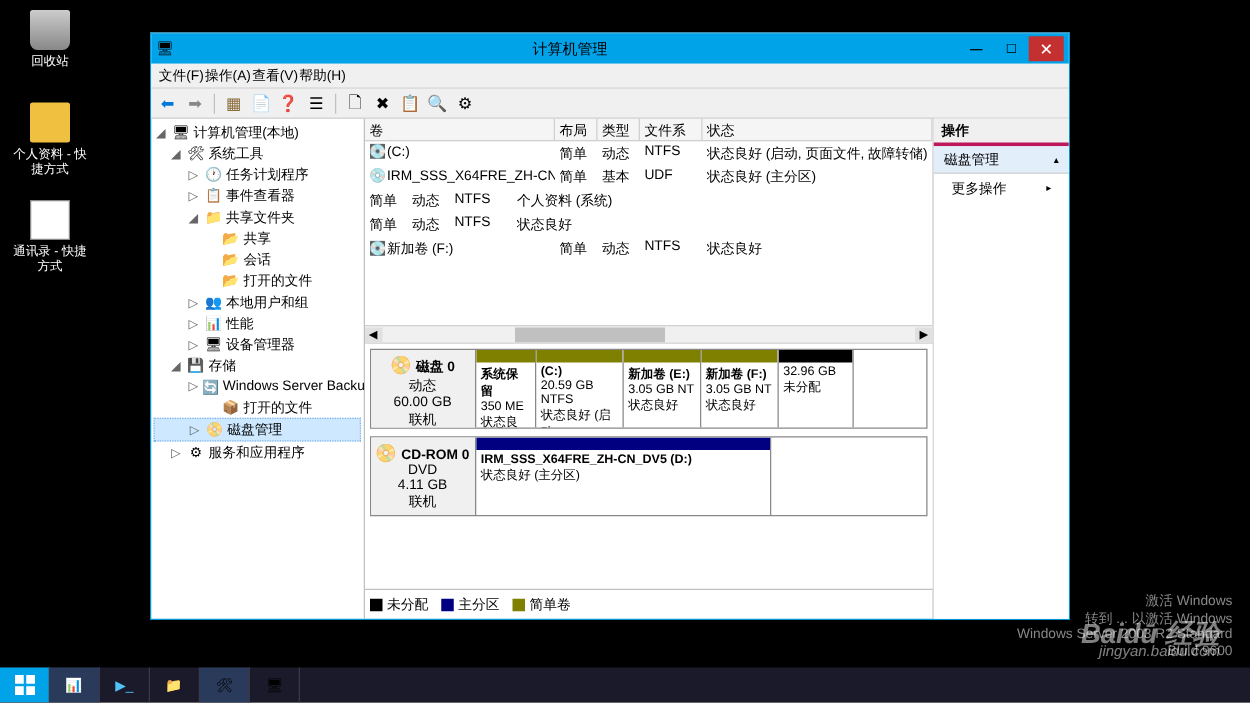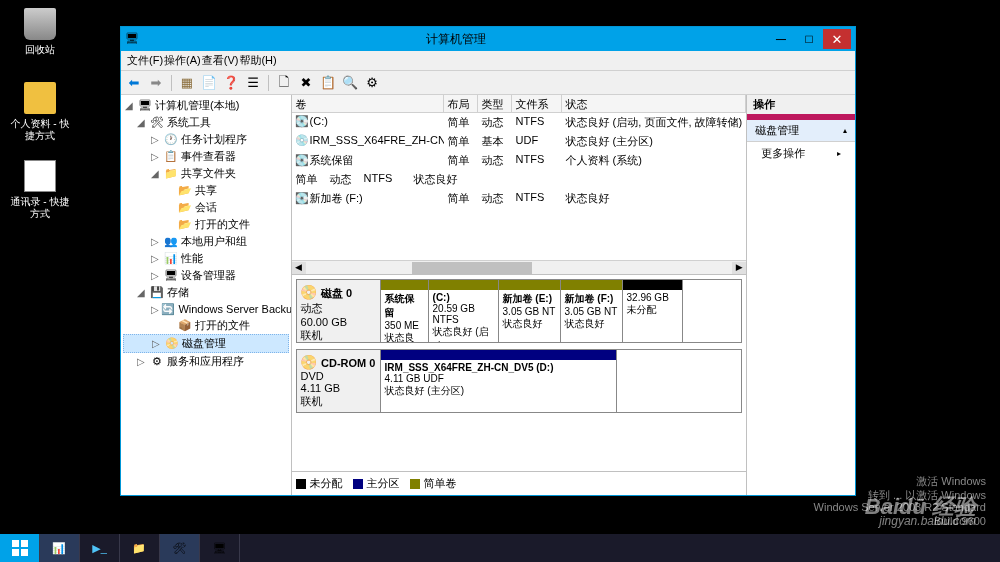--- a/index.html
+++ b/index.html
@@ -58,38 +58,38 @@
 
 .col-vol { width: 152px; }
 .col-layout { width: 34px; }
 .col-type { width: 34px; }
 .col-fs { width: 50px; }
 .col-status { flex: 1; }
 
 
 .disk-area { flex: 1; overflow: auto; padding: 4px; background: #fff; }
 .disk-row { border: 1px solid #888; margin-bottom: 6px; display: flex; height: 64px; }
-.disk-label { width: 84px; background: #f0f0f0; border-right: 1px solid #888; padding: 4px; }
+.disk-label { width: 84px; background: #f0f0f0; border-right: 1px solid #888; padding: 4px; text-align: center; }
 .disk-label .disk-icon { font-size: 14px; }
 .disk-parts { flex: 1; display: flex; }
 .part { border-right: 1px solid #888; padding: 2px 4px; overflow: hidden; position: relative; }
 .part-top { height: 10px; margin: -2px -4px 2px; }
 .part-olive .part-top { background: #808000; }
 .part-blue .part-top { background: #000080; }
 .part-black .part-top { background: #000; }
 .part-title { font-weight: bold; font-size: 10px; }
 .part-info { font-size: 10px; }
 
 .legend { padding: 4px; border-top: 1px solid #c0c0c0; font-size: 10px; display: flex; gap: 10px; }
 .legend-item { display: flex; align-items: center; gap: 4px; }
 .legend-sw { width: 10px; height: 10px; }
 
 
 .actions-panel { width: 114px; background: #fff; }
-.actions-header { background: #f0f0f0; padding: 2px 6px; border-bottom: 6px solid #be185d; font-weight: bold; }
+.actions-header { background: #f0f0f0; padding: 2px 6px; border-bottom: 3px solid #be185d; font-weight: bold; }
 .actions-sub { background: #e3eefb; padding: 3px 8px; border-bottom: 1px solid #d0d0d0; font-size: 11px; display: flex; align-items: center; }
 .actions-sub::after { content: "▴"; margin-left: auto; font-size: 8px; }
 .actions-item { padding: 4px 14px; cursor: pointer; display: flex; align-items: center; }
 .actions-item::after { content: "▸"; margin-left: auto; font-size: 8px; }
 
 
 .taskbar { position: absolute; bottom: 0; left: 0; right: 0; height: 28px; background: #1a1a2a; display: flex; align-items: center; }
 .task-btn { width: 40px; height: 100%; display: flex; align-items: center; justify-content: center; cursor: pointer; border-right: 1px solid #38384a; }
 .start-btn { background: #00a2e8; }
 .task-tray { margin-left: auto; display: flex; align-items: center; color: #fff; gap: 6px; padding: 0 8px; font-size: 10px; }
@@ -253,21 +253,20 @@
               <div class="col-status">状态良好 (启动, 页面文件, 故障转储)</div>
             </div>
             <div class="vol-row">
               <div class="col-vol"><span class="vol-icon">💿</span>IRM_SSS_X64FRE_ZH-CN_DV5 (D:)</div>
               <div class="col-layout">简单</div>
               <div class="col-type">基本</div>
               <div class="col-fs">UDF</div>
               <div class="col-status">状态良好 (主分区)</div>
             </div>
             <div class="vol-row">
-              <div class="col-vol"><span class="vol-icon">💽</span>系统保留</div>
               <div class="col-layout">简单</div>
               <div class="col-type">动态</div>
               <div class="col-fs">NTFS</div>
               <div class="col-status">个人资料 (系统)</div>
             </div>
             <div class="vol-row">
               <div class="col-layout">简单</div>
               <div class="col-type">动态</div>
               <div class="col-fs">NTFS</div>
               <div class="col-status">状态良好</div>
@@ -322,21 +321,20 @@
                 <div class="part-info">未分配</div>
               </div>
             </div>
           </div>
           <div class="disk-row">
             <div class="disk-label"><span class="disk-icon">📀</span> <b>CD-ROM 0</b><br>DVD<br>4.11 GB<br>联机</div>
             <div class="disk-parts">
               <div class="part part-blue" style="width:236px">
                 <div class="part-top"></div>
                 <div class="part-title">IRM_SSS_X64FRE_ZH-CN_DV5  (D:)</div>
-                <div class="part-info">4.11 GB UDF</div>
                 <div class="part-info">状态良好 (主分区)</div>
               </div>
             </div>
           </div>
         </div>
 
       <div class="legend" id="legend">
           <div class="legend-item">
             <span class="legend-sw" style="background:#000"></span>
             <span>未分配</span>

